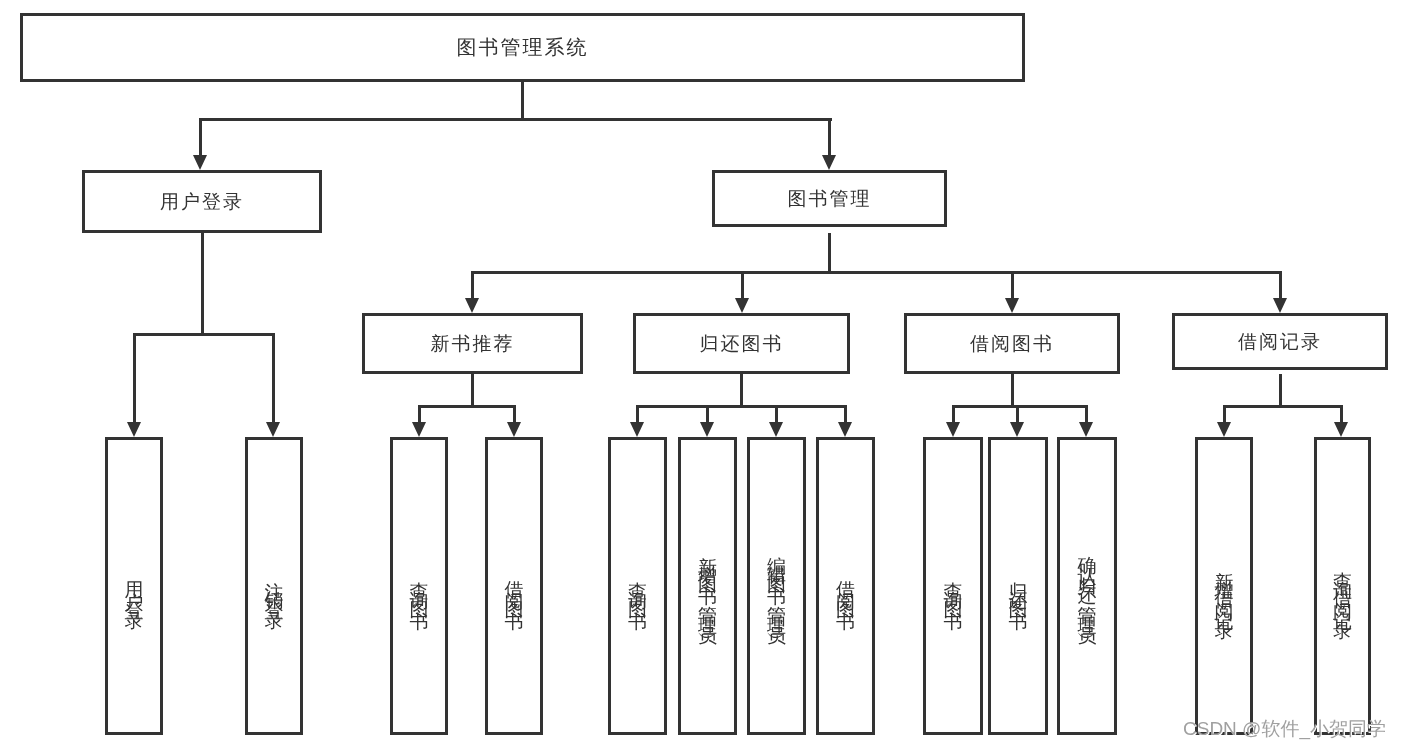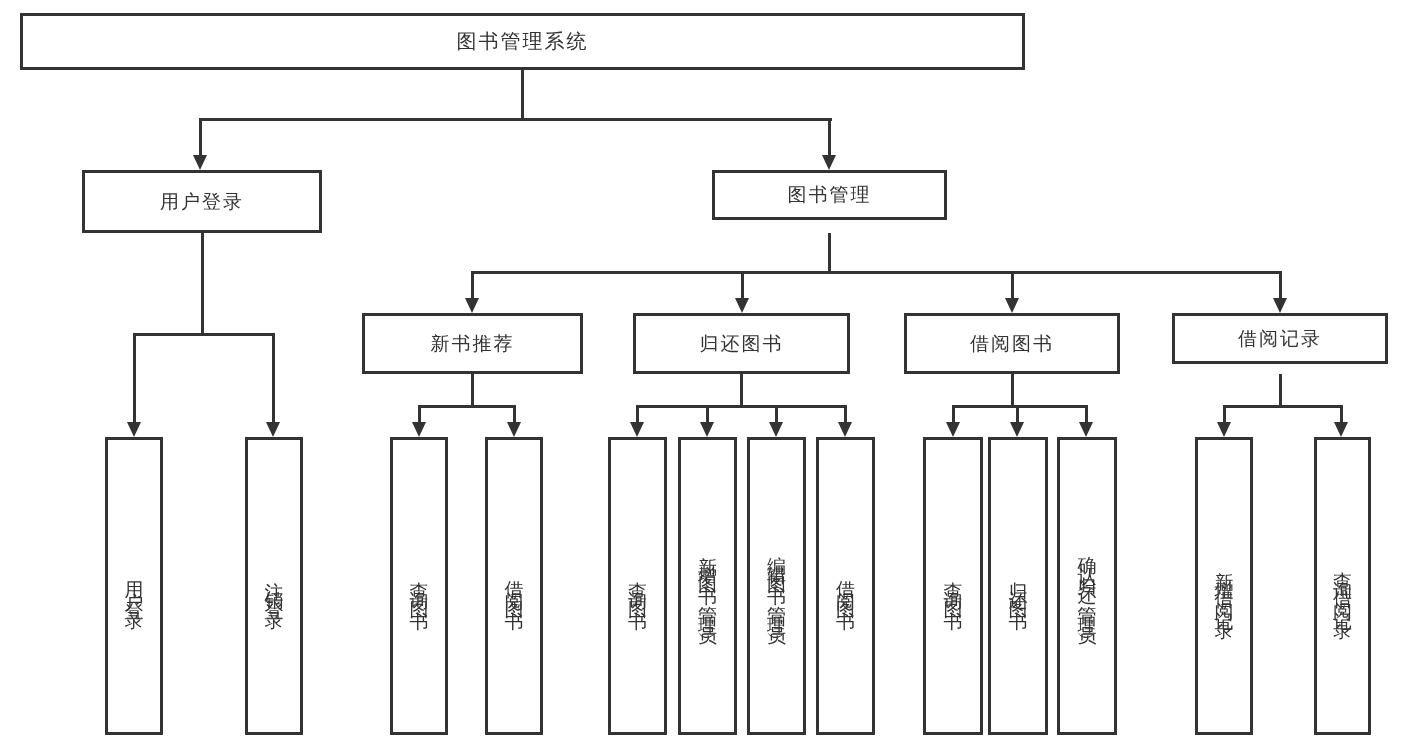--- a/index.html
+++ b/index.html
@@ -74,41 +74,41 @@
   <div class="vline" style="left:1085px;top:405px;width:3px;height:18px;"></div>
   <div class="ah" style="left:1079px;top:422px;"></div>
 
   <div class="vline" style="left:1279px;top:374px;width:3px;height:33px;"></div>
   <div class="hline" style="left:1223px;top:405px;width:119px;height:3px;"></div>
   <div class="vline" style="left:1223px;top:405px;width:3px;height:18px;"></div>
   <div class="ah" style="left:1217px;top:422px;"></div>
   <div class="vline" style="left:1340px;top:405px;width:3px;height:18px;"></div>
   <div class="ah" style="left:1334px;top:422px;"></div>
 
-  <div class="box" style="left:20px;top:13px;width:1005px;height:57px;">
+  <div class="box" style="left:20px;top:13px;width:1005px;height:69px;">
     <span class="lbl big">图书管理系统</span>
   </div>
 
   <div class="box" style="left:82px;top:170px;width:240px;height:63px;">
     <span class="lbl">用户登录</span>
   </div>
-  <div class="box" style="left:712px;top:170px;width:235px;height:50px;">
+  <div class="box" style="left:712px;top:170px;width:235px;height:57px;">
     <span class="lbl">图书管理</span>
   </div>
 
   <div class="box" style="left:362px;top:313px;width:221px;height:61px;font-family:Liberation Serif, serif;">
     <span class="lbl">新书推荐</span>
   </div>
   <div class="box" style="left:633px;top:313px;width:217px;height:61px;">
     <span class="lbl">归还图书</span>
   </div>
   <div class="box" style="left:904px;top:313px;width:216px;height:61px;">
     <span class="lbl">借阅图书</span>
   </div>
-  <div class="box" style="left:1172px;top:313px;width:216px;height:51px;">
+  <div class="box" style="left:1172px;top:313px;width:216px;height:57px;">
     <span class="lbl">借阅记录</span>
   </div>
 
   <div class="box" style="left:105px;top:437px;width:58px;height:298px;">
     <span class="vlbl">用户登录</span>
   </div>
   <div class="box" style="left:245px;top:437px;width:58px;height:298px;">
     <span class="vlbl">注销登录</span>
   </div>
 
@@ -142,14 +142,15 @@
     <span class="vlbl">确认归还（管理员）</span>
   </div>
 
   <div class="box" style="left:1195px;top:437px;width:58px;height:298px;">
     <span class="vlbl">新增借阅记录</span>
   </div>
   <div class="box" style="left:1314px;top:437px;width:57px;height:298px;">
     <span class="vlbl">查询借阅记录</span>
   </div>
 
+  <div class="watermark">CSDN @软件_小贺同学</div>
 
 </div>
 
 </body></html>

